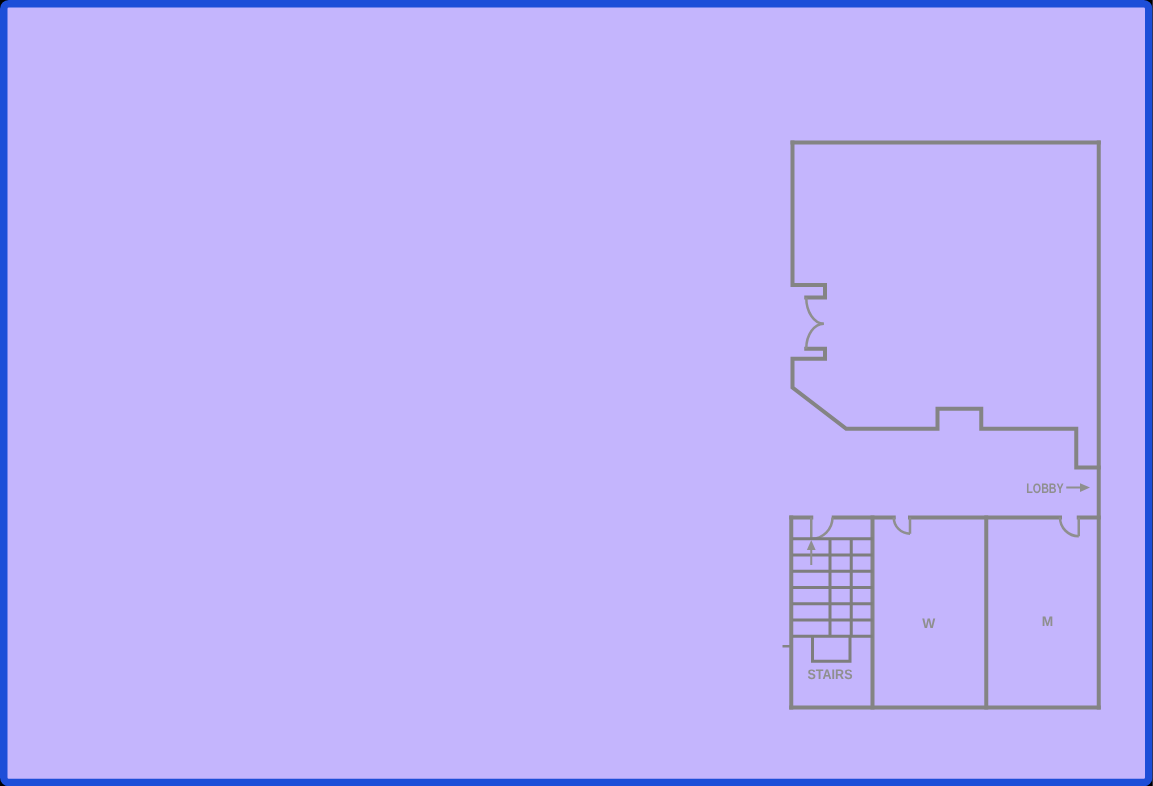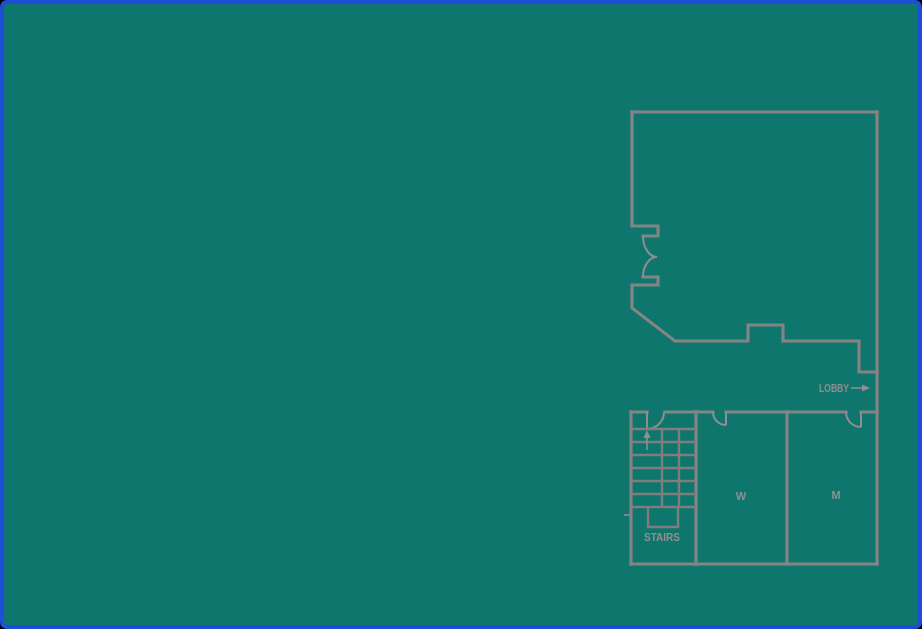--- a/index.html
+++ b/index.html
@@ -5,22 +5,22 @@
   html, body {
     margin: 0;
     padding: 0;
     background: #000;
   }
   .screen {
     position: relative;
     width: 922px;
     height: 629px;
     box-sizing: border-box;
-    background: #0f766e;
-    border: 4px solid #1d4ed8;
+    background: #c4b5fd;
+    border: 6px solid #1d4ed8;
     border-radius: 7px;
     overflow: hidden;
   }
   svg.plan {
     position: absolute;
     left: 0;
     top: 0;
     width: 922px;
     height: 629px;
     display: block;

